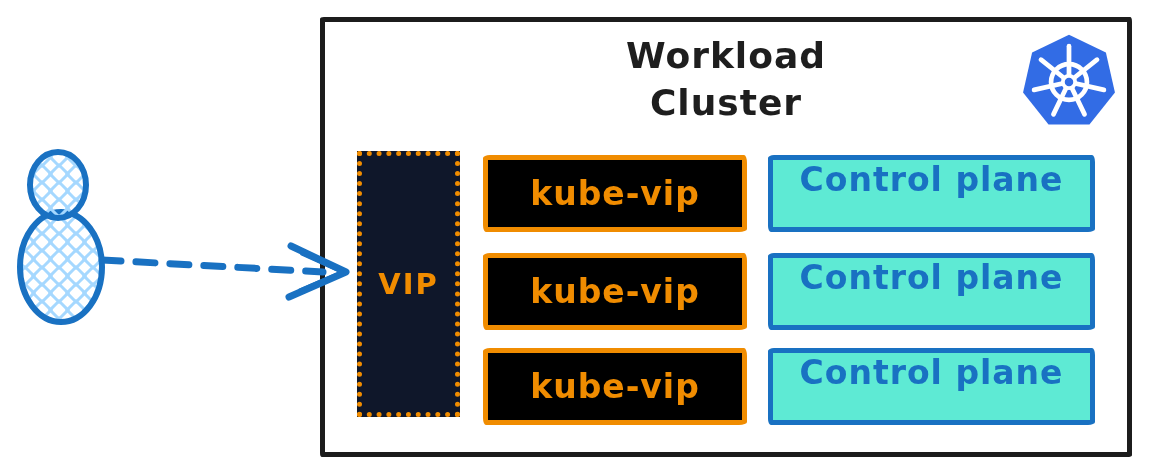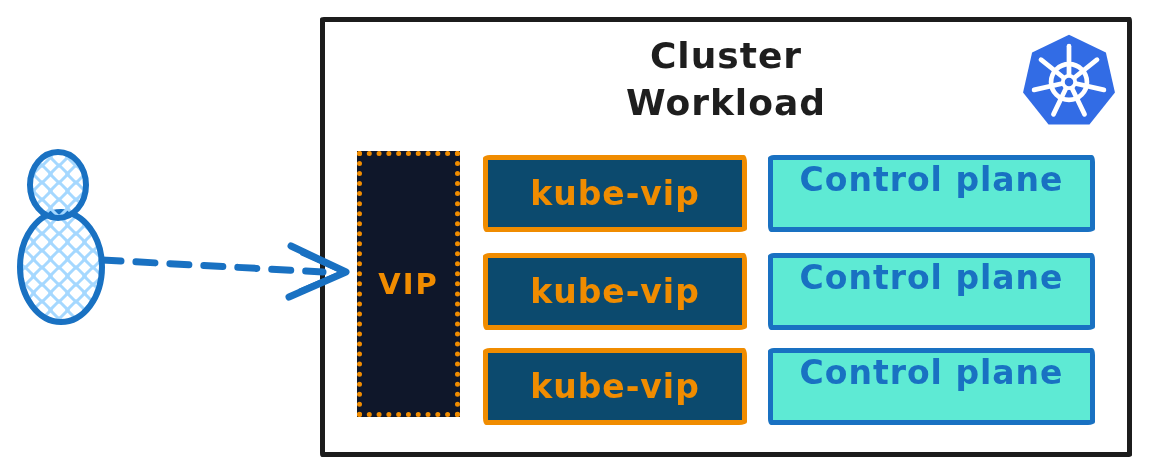--- a/index.html
+++ b/index.html
@@ -52,21 +52,21 @@
     color: #f08c00;
     font-size: 29px;
     font-weight: 600;
     letter-spacing: 2px;
   }
 
   .kv-box {
     position: absolute;
     left: 158px;
     width: 264px; height: 77px;
-    background: #0c4a6e;
+    background: #000000;
     border: 5px solid #f08c00;
     border-radius: 7px 3px 8px 3px / 3px 8px 3px 7px;
     display: flex; align-items: center; justify-content: center;
   }
   .kv-label {
     color: #f08c00;
     font-size: 33px;
     font-weight: 600;
     letter-spacing: 1px;
   }
@@ -112,22 +112,22 @@
 
   <svg class="arrow-svg" viewBox="0 0 265 80" aria-hidden="true">
     <line x1="7" y1="25" x2="228" y2="37" stroke="#1971c2" stroke-width="7" stroke-linecap="round" stroke-dasharray="19 15"></line>
     <path d="M 196 11 L 251 37 L 194 62" fill="none" stroke="#1971c2" stroke-width="7" stroke-linecap="round" stroke-linejoin="round"></path>
     <path d="M 207 19 L 247 37 L 205 55" fill="none" stroke="#1971c2" stroke-width="3.5" stroke-linecap="round" stroke-linejoin="round"></path>
   </svg>
 
   <div class="cluster-box">
 
     <div class="cluster-title">
+      <div>Workload</div>
       <div>Cluster</div>
-      <div>Workload</div>
     </div>
 
     <svg class="k8s-logo" viewBox="0 0 100 106" aria-hidden="true">
       <polygon points="50,3 89.1,21.8 98.7,64.1 71.7,98.1 28.3,98.1 1.3,64.1 10.9,21.8" fill="#326ce5"></polygon>
       <g stroke="#ffffff" stroke-linecap="round" fill="none">
         <circle cx="50" cy="53" r="19" stroke-width="5"></circle>
         <line x1="50" y1="53" x2="50" y2="15" stroke-width="5"></line>
         <line x1="50" y1="53" x2="79.7" y2="29.3" stroke-width="5"></line>
         <line x1="50" y1="53" x2="87" y2="61.4" stroke-width="5"></line>
         <line x1="50" y1="53" x2="66.5" y2="87.3" stroke-width="5"></line>

